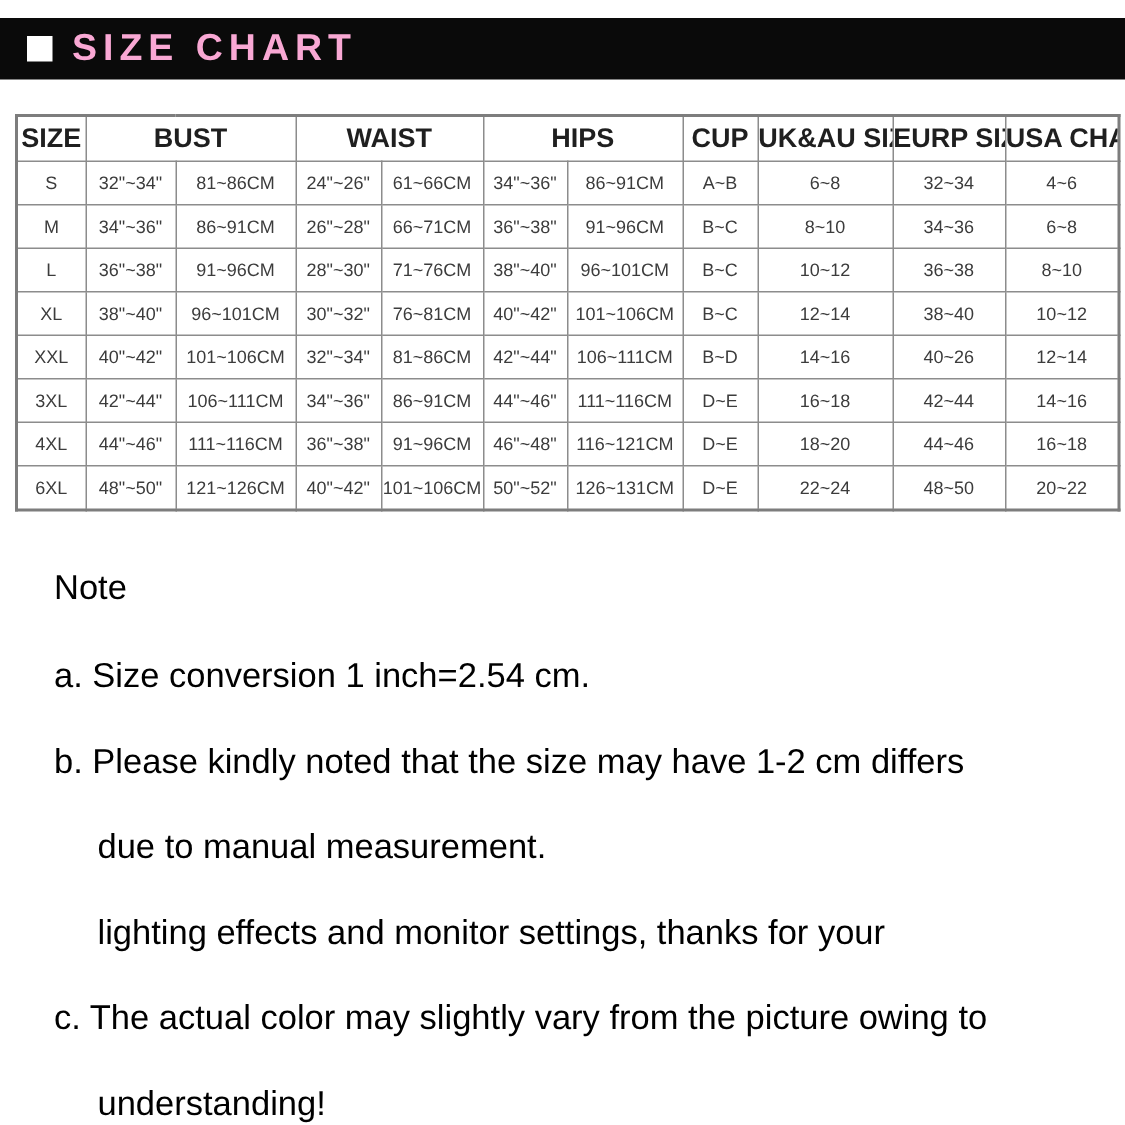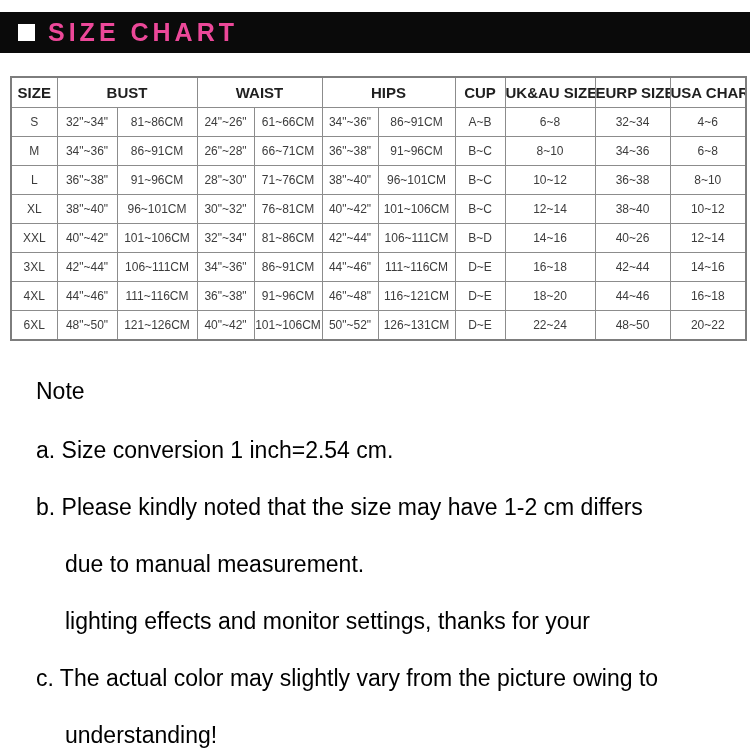--- a/index.html
+++ b/index.html
@@ -29,21 +29,21 @@
   .square-bullet {
     display: inline-block;
     width: 17px;
     height: 17px;
     background: #ffffff;
     margin-left: 18px;
     margin-right: 13px;
     flex: 0 0 auto;
   }
   .banner-title {
-    color: #ec4899;
+    color: #f9a8d4;
     font-size: 25px;
     font-weight: bold;
     letter-spacing: 4px;
     white-space: nowrap;
   }
   
   table.size-table {
     position: absolute;
     top: 76px;
     left: 10px;
@@ -56,21 +56,21 @@
   table.size-table td {
     border: 1px solid #8c8c8c;
     text-align: center;
     vertical-align: middle;
     padding: 0;
     overflow: hidden;
     white-space: nowrap;
   }
   table.size-table th {
     height: 29px;
-    font-size: 15px;
+    font-size: 18px;
     font-weight: bold;
     color: #1f1f1f;
   }
   table.size-table td {
     height: 28px;
     font-size: 12px;
     font-weight: normal;
     color: #3c3c3c;
   }
   

